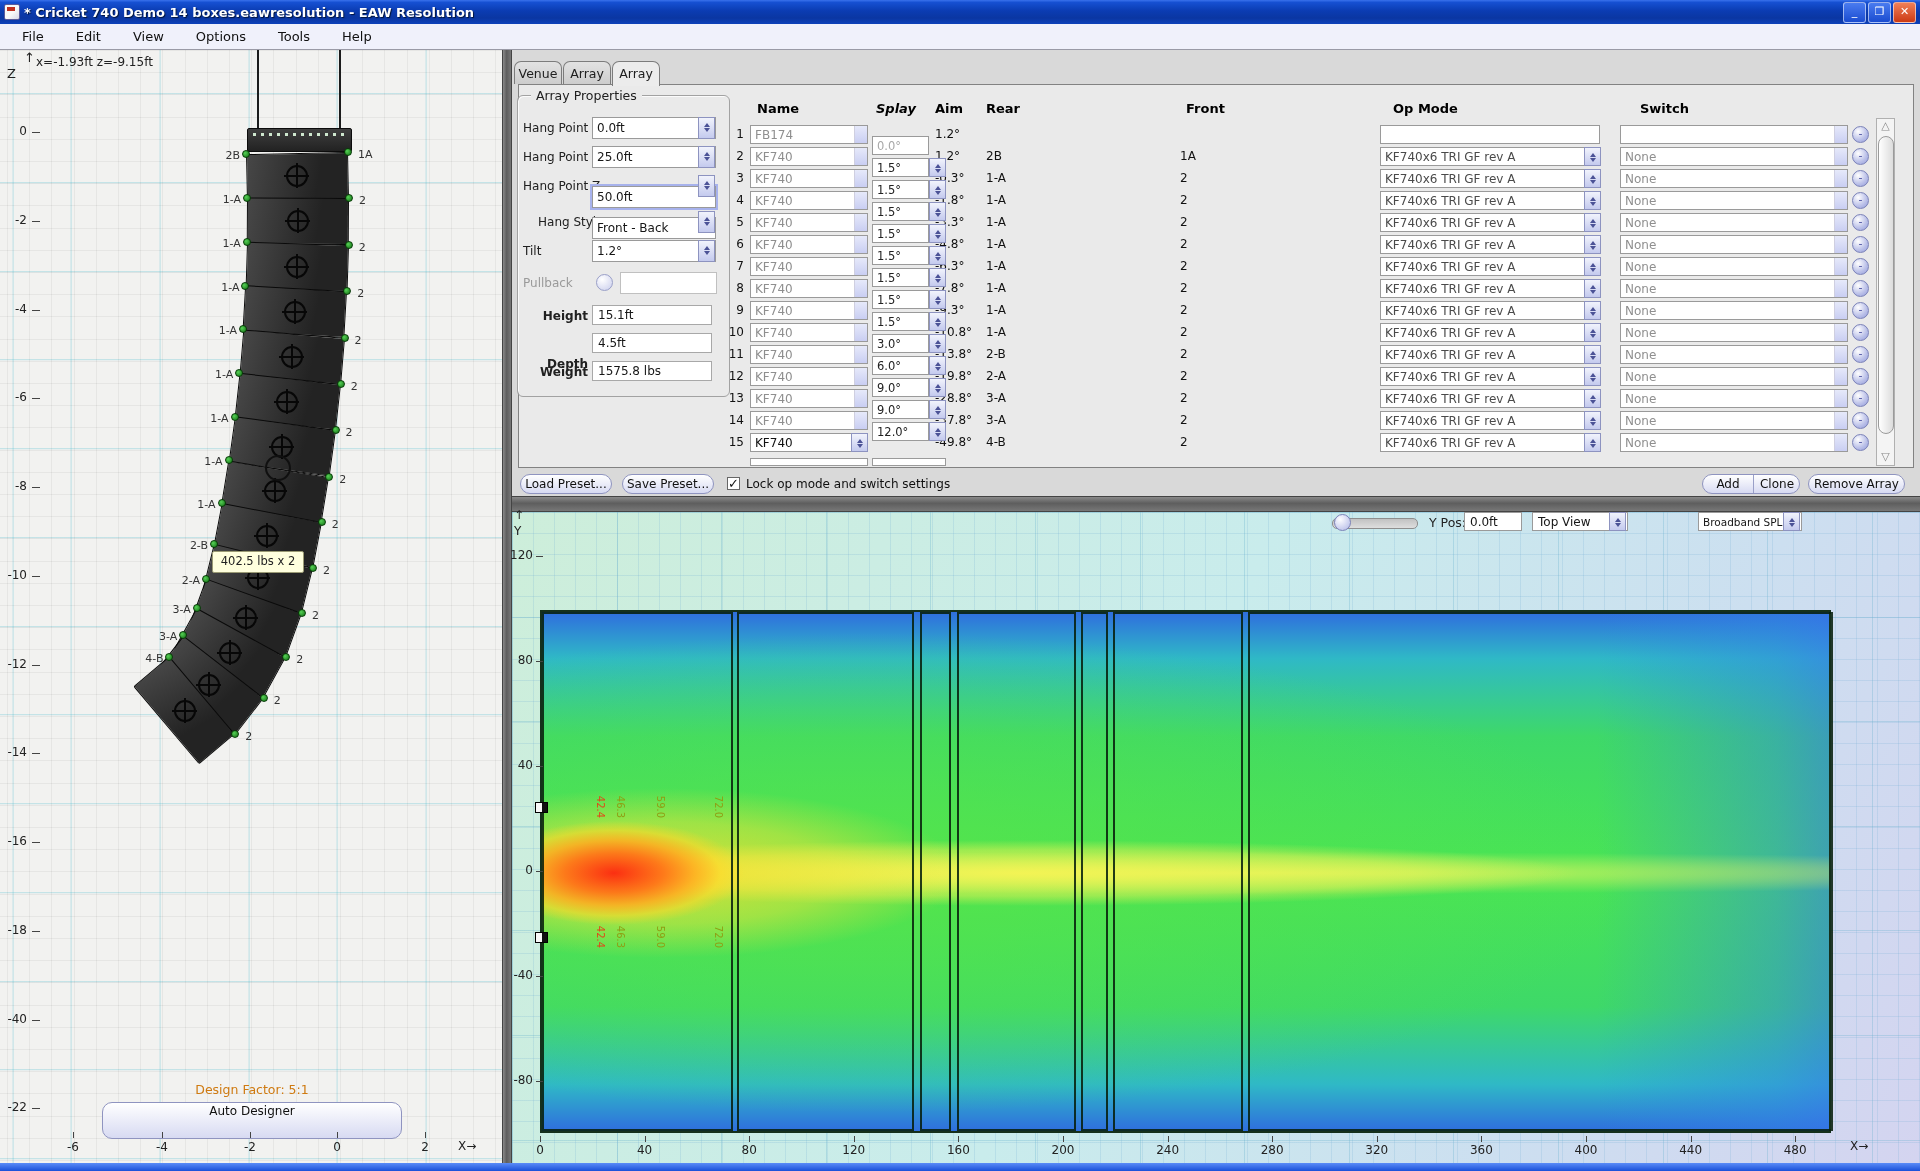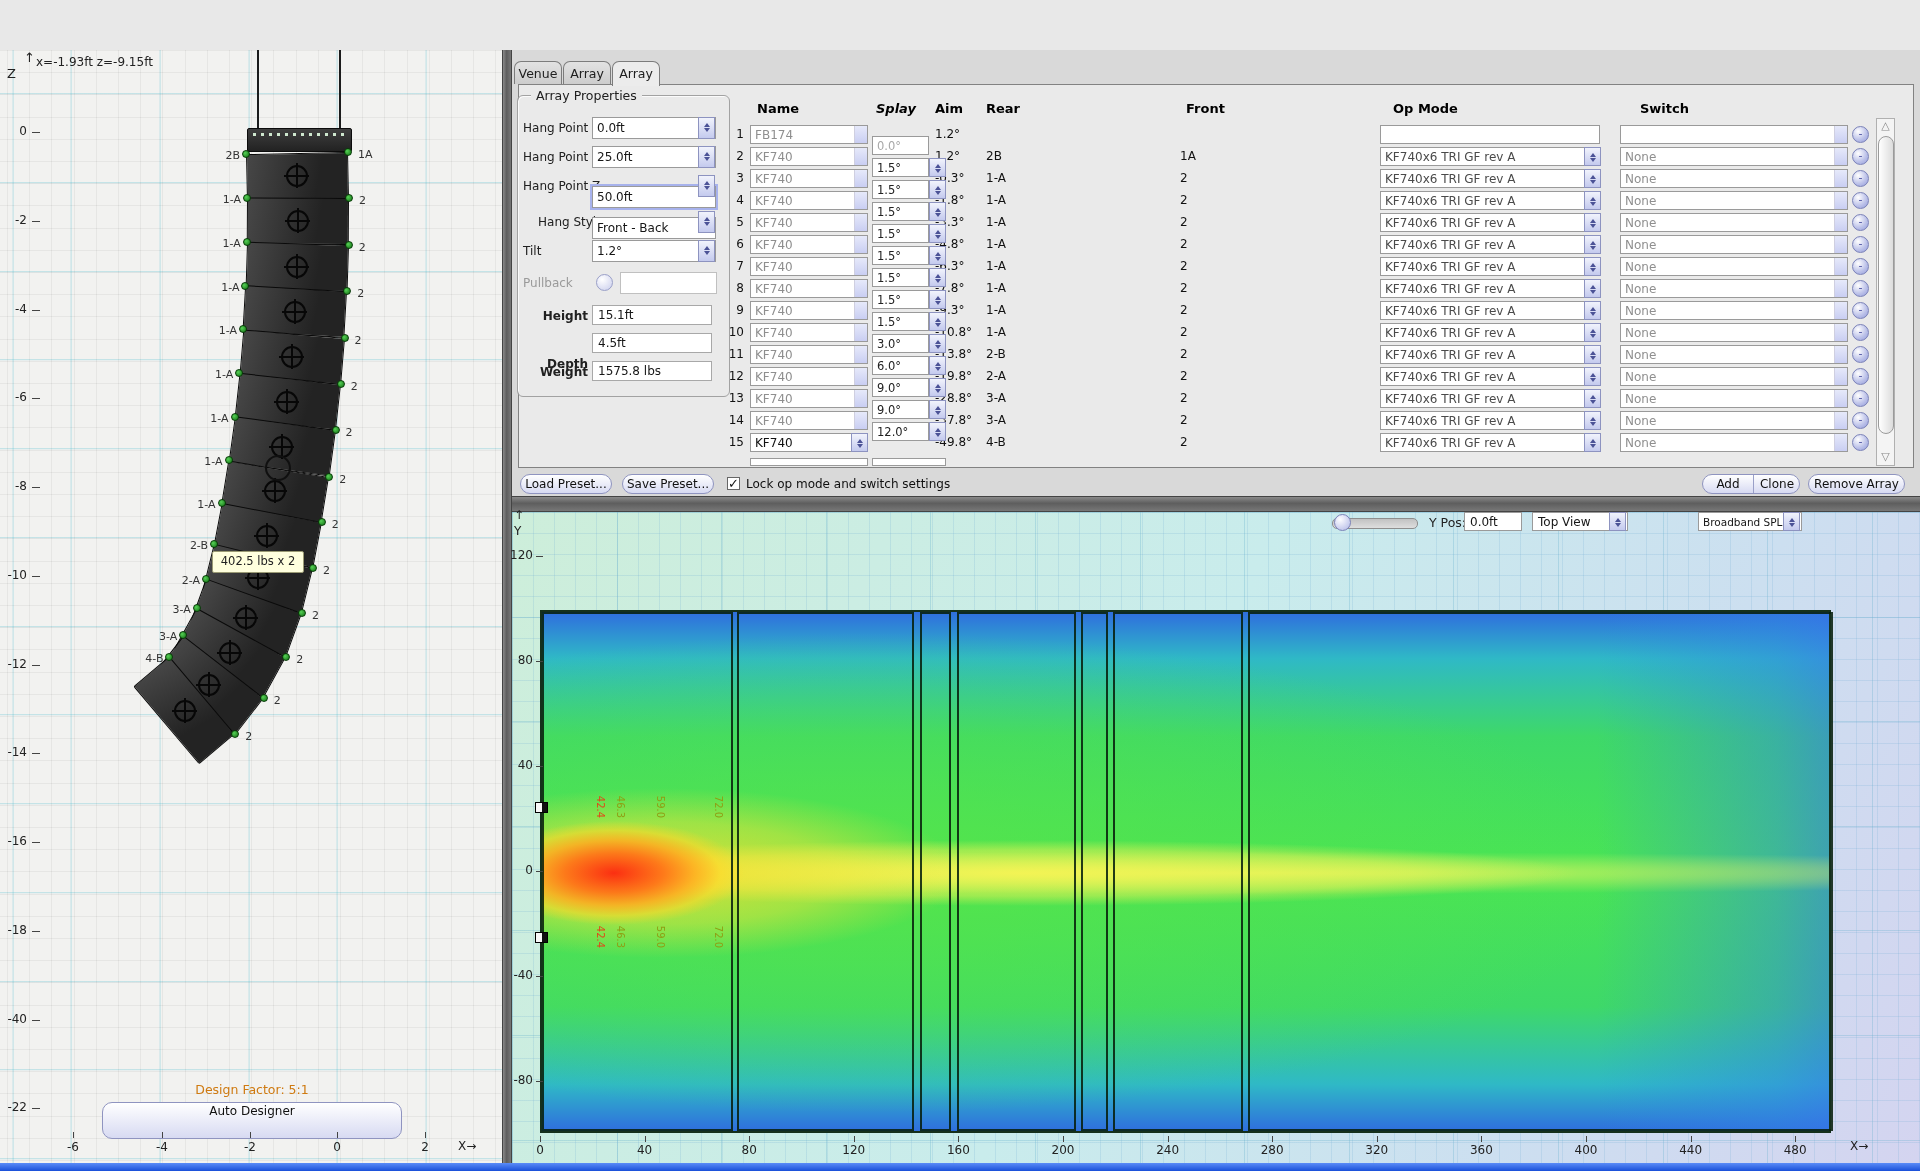--- a/index.html
+++ b/index.html
@@ -75,21 +75,38 @@
   .hdr{position:absolute;top:101px;font-weight:bold;font-size:13px;color:#000;}
   .checkbox{position:absolute;left:727px;top:477px;width:13px;height:13px;background:#fff;border:1px solid #666;box-sizing:border-box;
     font-size:13px;line-height:11px;font-weight:bold;color:#111;text-align:center;}
   .seltext{font-size:12px;color:#161616;}
 </style>
 </head>
 <body>
 
 <div id="app">
 
-
+  <div class="titlebar">
+    <span class="appicon"></span>
+    <span class="titletext">* Cricket 740 Demo 14 boxes.eawresolution - EAW Resolution</span>
+    <span class="winbtns">
+      <span class="wbtn">_</span>
+      <span class="wbtn">❐</span>
+      <span class="wbtn close">✕</span>
+    </span>
+  </div>
+
+  <div class="menubar" id="menubar">
+      <div class="mi">File</div>
+      <div class="mi">Edit</div>
+      <div class="mi">View</div>
+      <div class="mi">Options</div>
+      <div class="mi">Tools</div>
+      <div class="mi">Help</div>
+    </div>
 
   <div class="bgleft"></div>
   <div class="vsplit"></div>
   <div class="bgrt"></div>
   <div class="tabbox"></div>
   <div class="hsplit"></div>
   <div class="bgheat"></div>
   <div class="bottomstrip"></div>
 
   <div class="abs" style="left:36px;top:55px;font-size:12px;color:#222;">x=-1.93ft z=-9.15ft</div>

